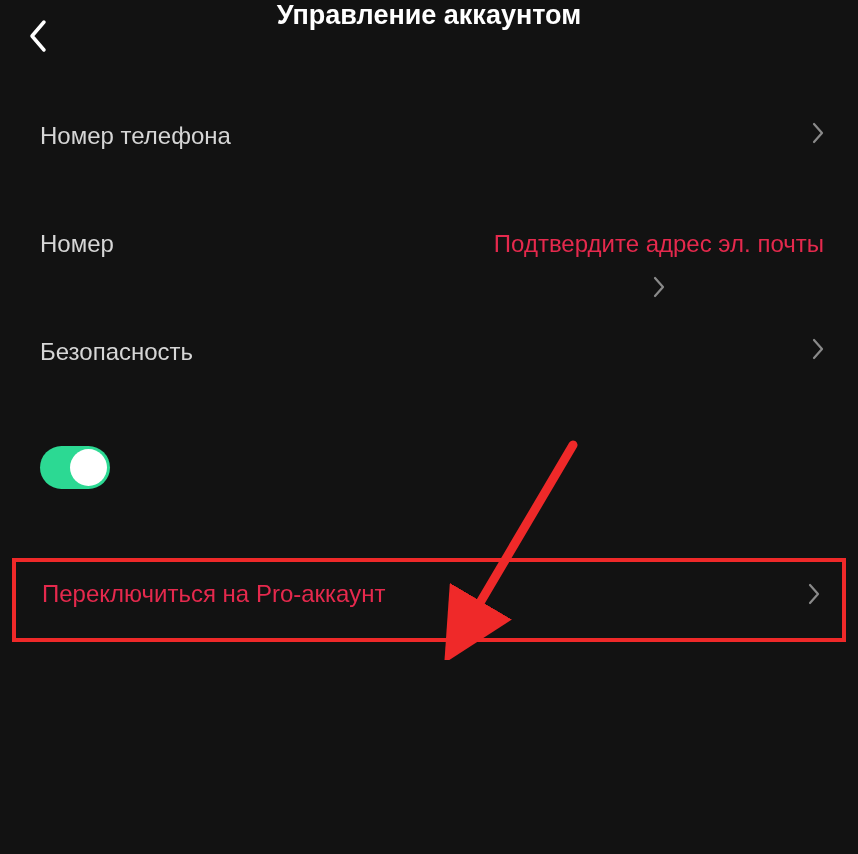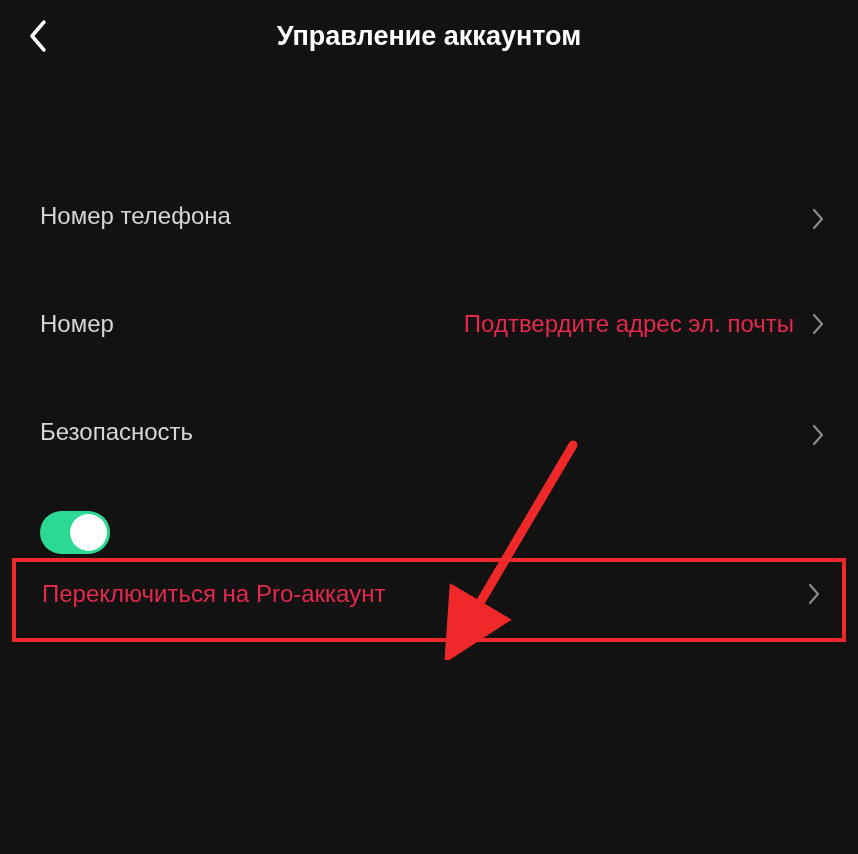--- a/index.html
+++ b/index.html
@@ -12,21 +12,21 @@
       width: 858px;
       height: 854px;
       background: #121212;
       font-family: -apple-system, BlinkMacSystemFont, 'Segoe UI', sans-serif;
       color: #e8e8e8;
       overflow: hidden;
       position: relative;
     }
     .header {
       display: flex;
-      align-items: center;
+      align-items: flex-start;
       justify-content: center;
       height: 72px;
       position: relative;
       padding: 0 20px;
     }
     .back-btn {
       position: absolute;
       left: 28px;
       top: 50%;
       transform: translateY(-50%);
@@ -42,35 +42,36 @@
     .header-title {
       font-size: 27px;
       font-weight: 700;
       color: #ffffff;
     }
     .settings-list {
       padding-top: 50px;
     }
     .row {
       display: flex;
-      align-items: flex-end;
+      align-items: flex-start;
       justify-content: space-between;
       padding: 0 34px 0 40px;
       height: 108px;
       cursor: pointer;
     }
     .row-label {
       font-size: 24px;
       color: #d6d6d6;
       font-weight: 400;
     }
     .row-right {
       display: flex;
       align-items: center;
       gap: 18px;
+      flex-direction: column;
     }
     .row-value-accent {
       font-size: 24px;
       color: #e5294d;
       font-weight: 400;
     }
     .chevron {
       display: flex;
       align-items: center;
     }

